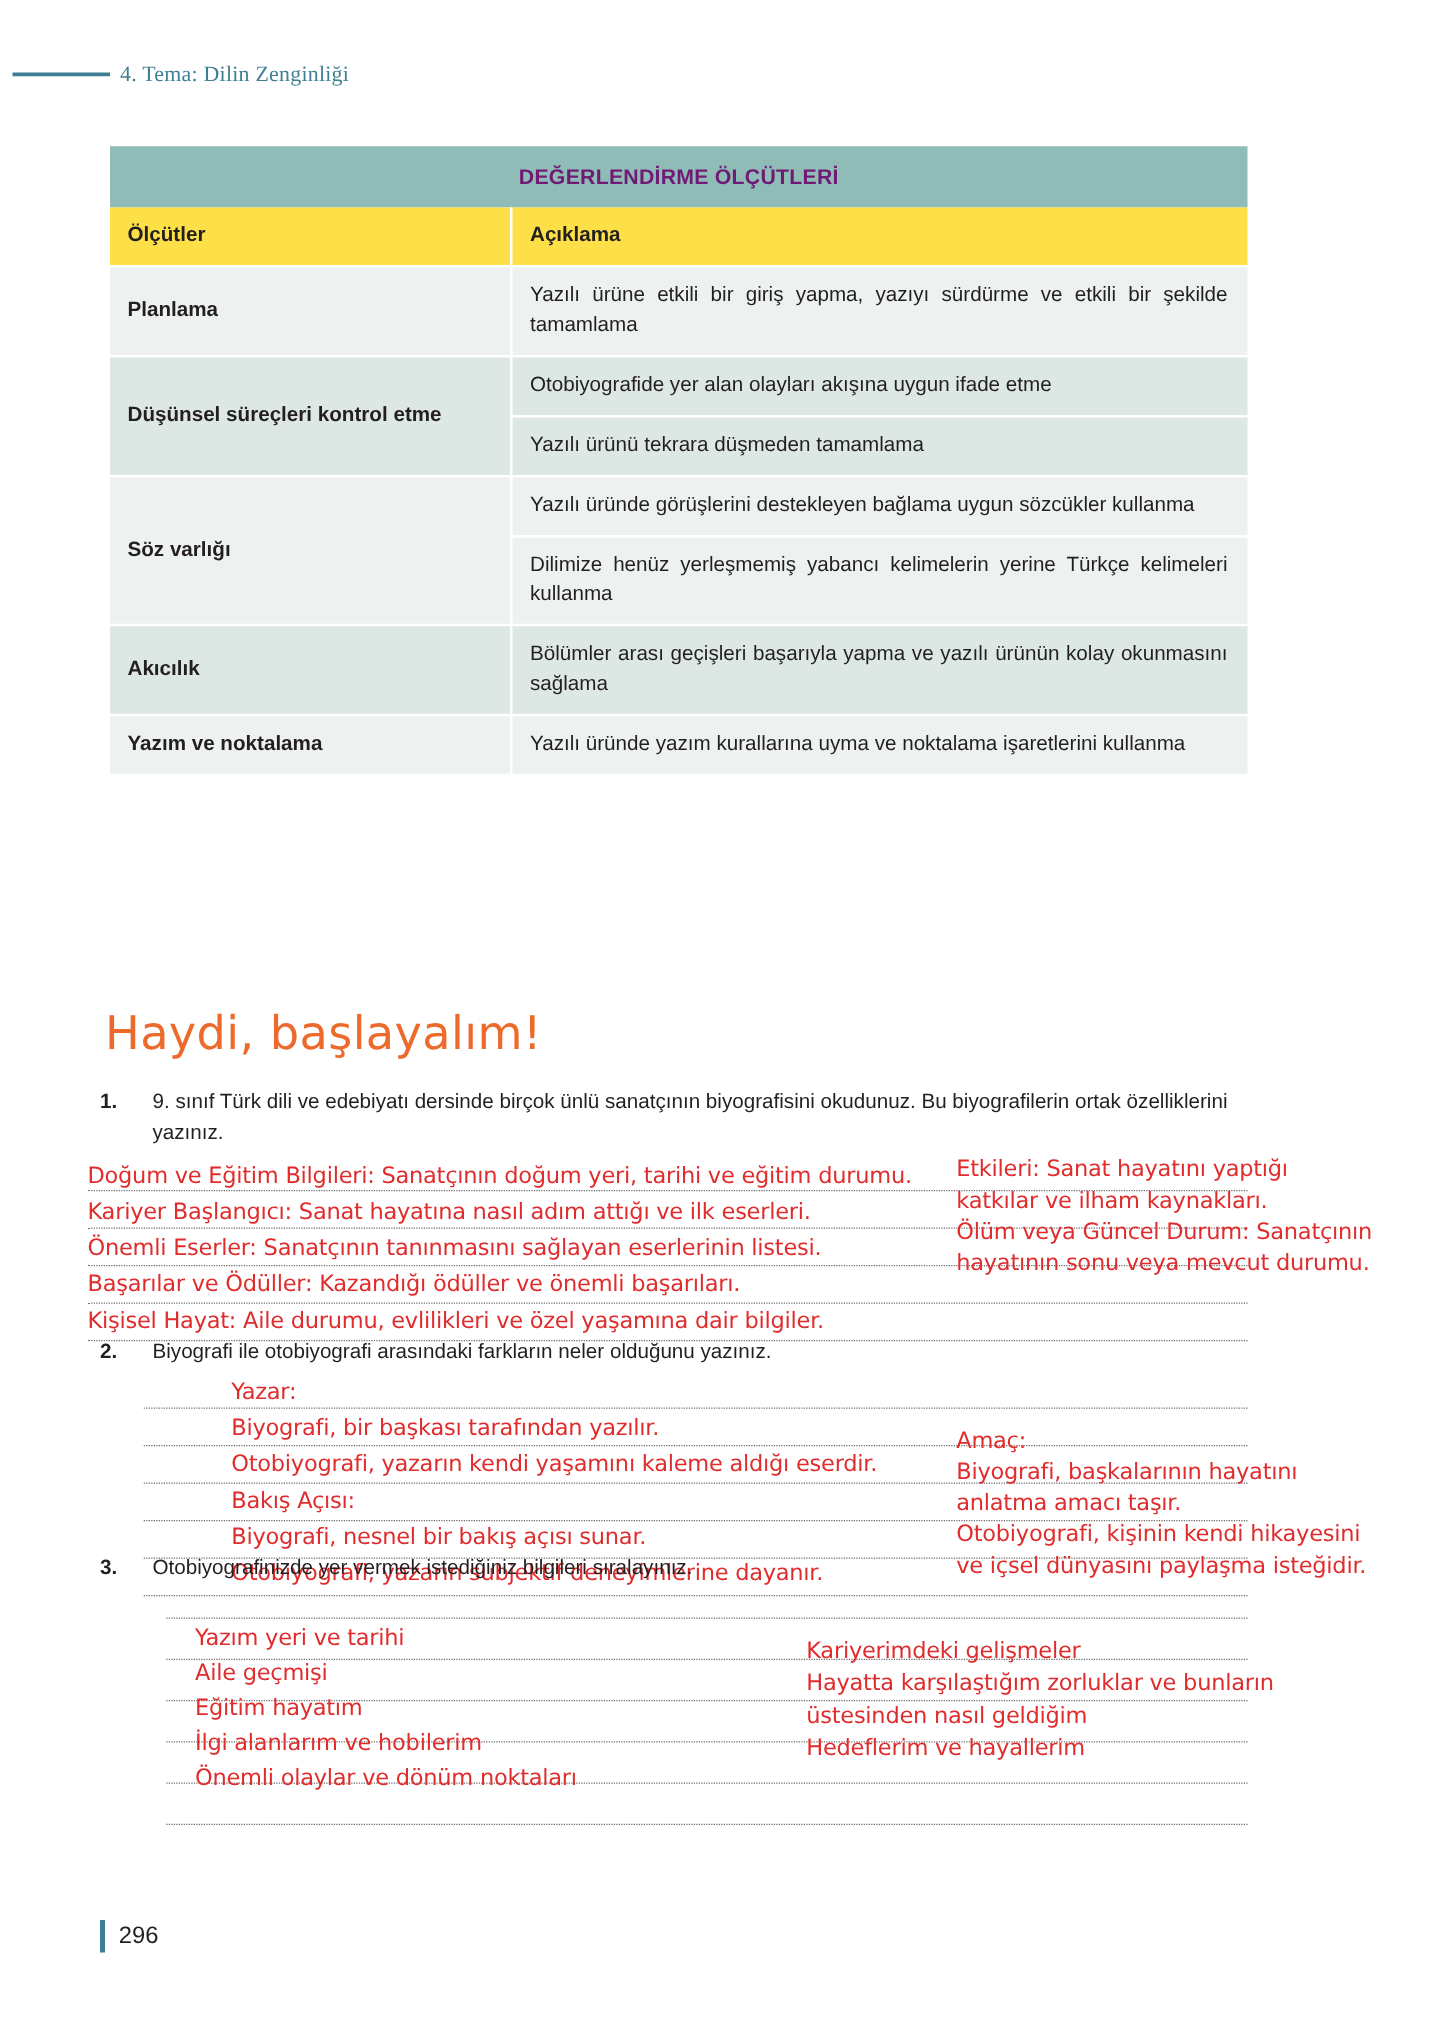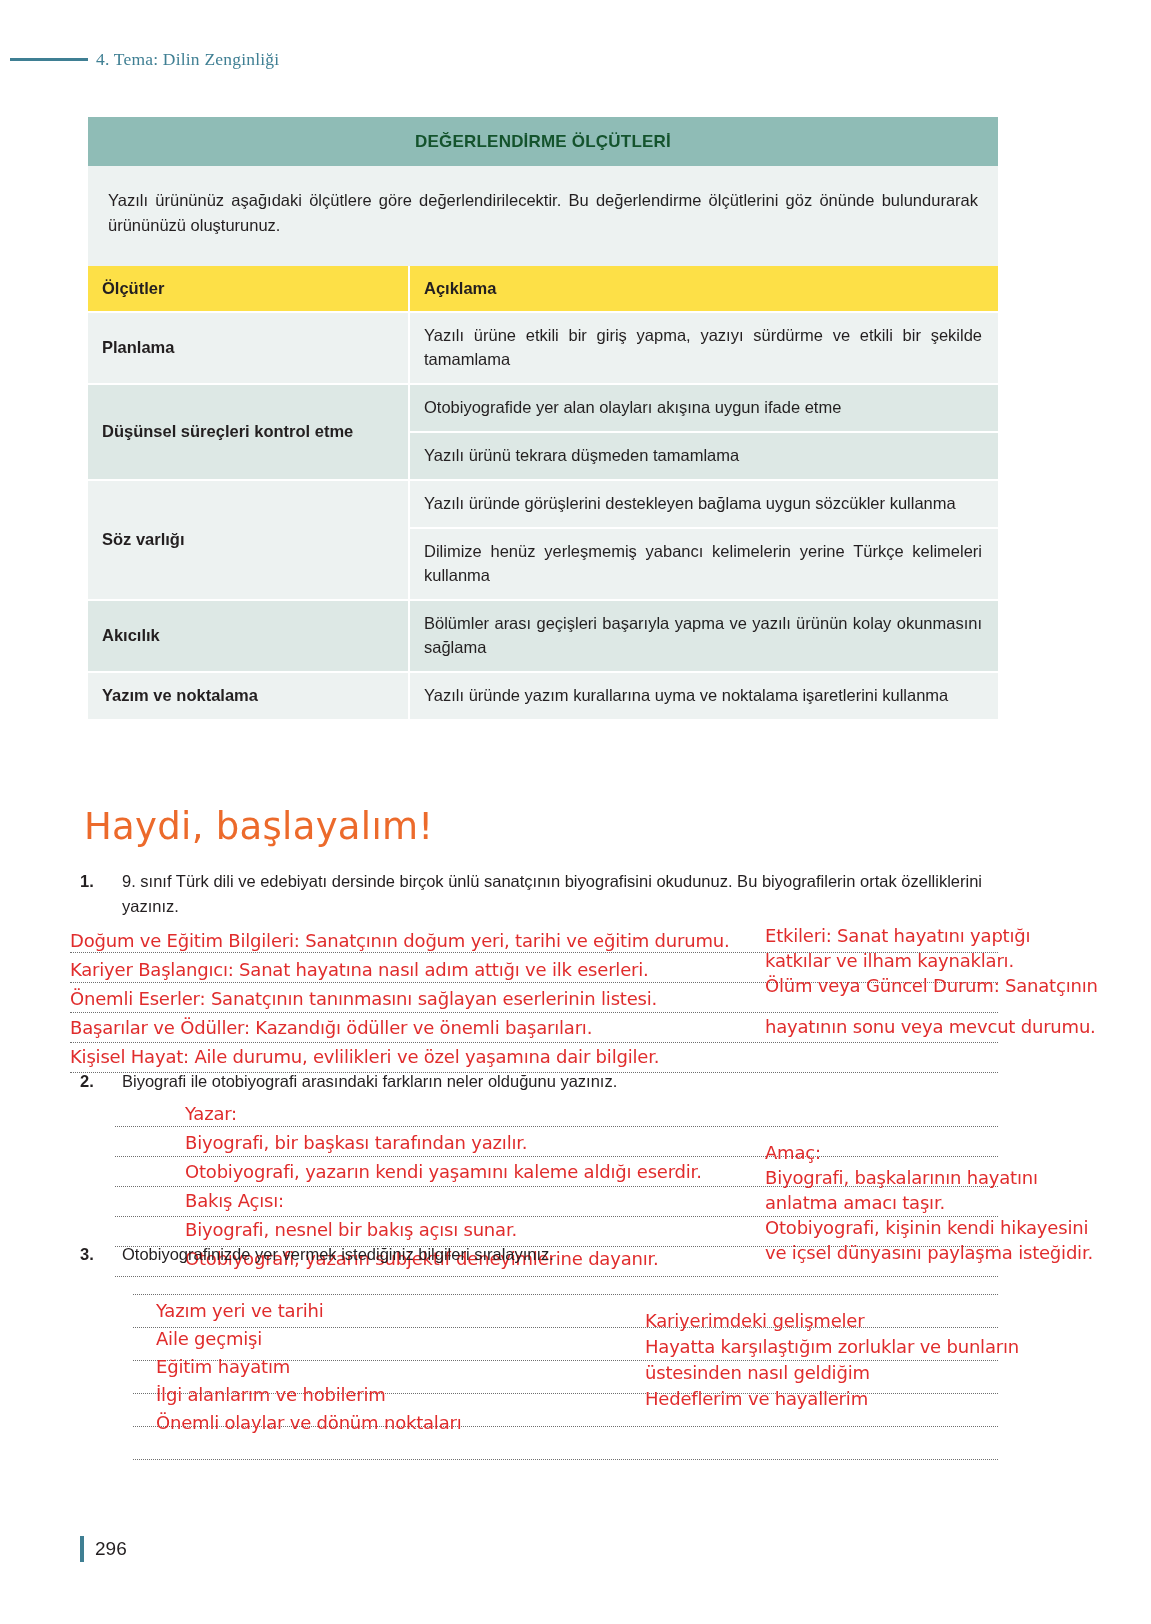--- a/index.html
+++ b/index.html
@@ -43,21 +43,21 @@
 
   
   .criteria-box {
     position: absolute;
     left: 88px;
     top: 117px;
     width: 910px;
   }
   .criteria-title {
     background: #8fbcb6;
-    color: #14532d;
+    color: #701a75;
     font-size: 17px;
     font-weight: bold;
     text-align: center;
     padding: 15px 0 14px 0;
     letter-spacing: .2px;
   }
   .criteria-intro {
     background: #edf2f1;
     padding: 22px 20px 28px 20px;
     font-size: 16.5px;
@@ -169,21 +169,20 @@
 </head>
 <body>
 
 <div class="page-header">
   <div class="header-rule"></div>
   <div class="header-text">4. Tema: Dilin Zenginliği</div>
 </div>
 
 <div class="criteria-box">
   <div class="criteria-title">DEĞERLENDİRME ÖLÇÜTLERİ</div>
-  <div class="criteria-intro">Yazılı ürününüz aşağıdaki ölçütlere göre değerlendirilecektir. Bu değerlendirme ölçütlerini göz önünde bulundurarak ürününüzü oluşturunuz.</div>
 
   <table class="criteria">
     <tbody>
         <tr>
       <th class="hdr-cell col-label">Ölçütler</th>
       <th class="hdr-cell">Açıklama</th>
     </tr>
 
     <tr>
       <td class="lbl shade-a col-label">Planlama</td>
@@ -236,21 +235,21 @@
 
 <div class="ans" style="left:70px; top:928px;">Doğum ve Eğitim Bilgileri: Sanatçının doğum yeri, tarihi ve eğitim durumu.</div>
 <div class="ans" style="left:70px; top:957px;">Kariyer Başlangıcı: Sanat hayatına nasıl adım attığı ve ilk eserleri.</div>
 <div class="ans" style="left:70px; top:986px;">Önemli Eserler: Sanatçının tanınmasını sağlayan eserlerinin listesi.</div>
 <div class="ans" style="left:70px; top:1015px;">Başarılar ve Ödüller: Kazandığı ödüller ve önemli başarıları.</div>
 <div class="ans" style="left:70px; top:1044px;">Kişisel Hayat: Aile durumu, evlilikleri ve özel yaşamına dair bilgiler.</div>
 
 <div class="ans" style="left:765px; top:923px;">Etkileri: Sanat hayatını yaptığı</div>
 <div class="ans" style="left:765px; top:948px;">katkılar ve ilham kaynakları.</div>
 <div class="ans" style="left:765px; top:973px;">Ölüm veya Güncel Durum: Sanatçının</div>
-<div class="ans" style="left:765px; top:998px;margin-top:16px;">hayatının sonu veya mevcut durumu.</div>
+<div class="ans" style="left:765px; top:998px;">hayatının sonu veya mevcut durumu.</div>
 
 <div class="q" id="q2">
   <div class="num">2.</div>
   <div class="txt">Biyografi ile otobiyografi arasındaki farkların neler olduğunu yazınız.</div>
 </div>
 
 <div class="lines">
   <div class="rule" style="left:115px; top:1126px; width:883px;"></div>
   <div class="rule" style="left:115px; top:1156px; width:883px;"></div>
   <div class="rule" style="left:115px; top:1186px; width:883px;"></div>

